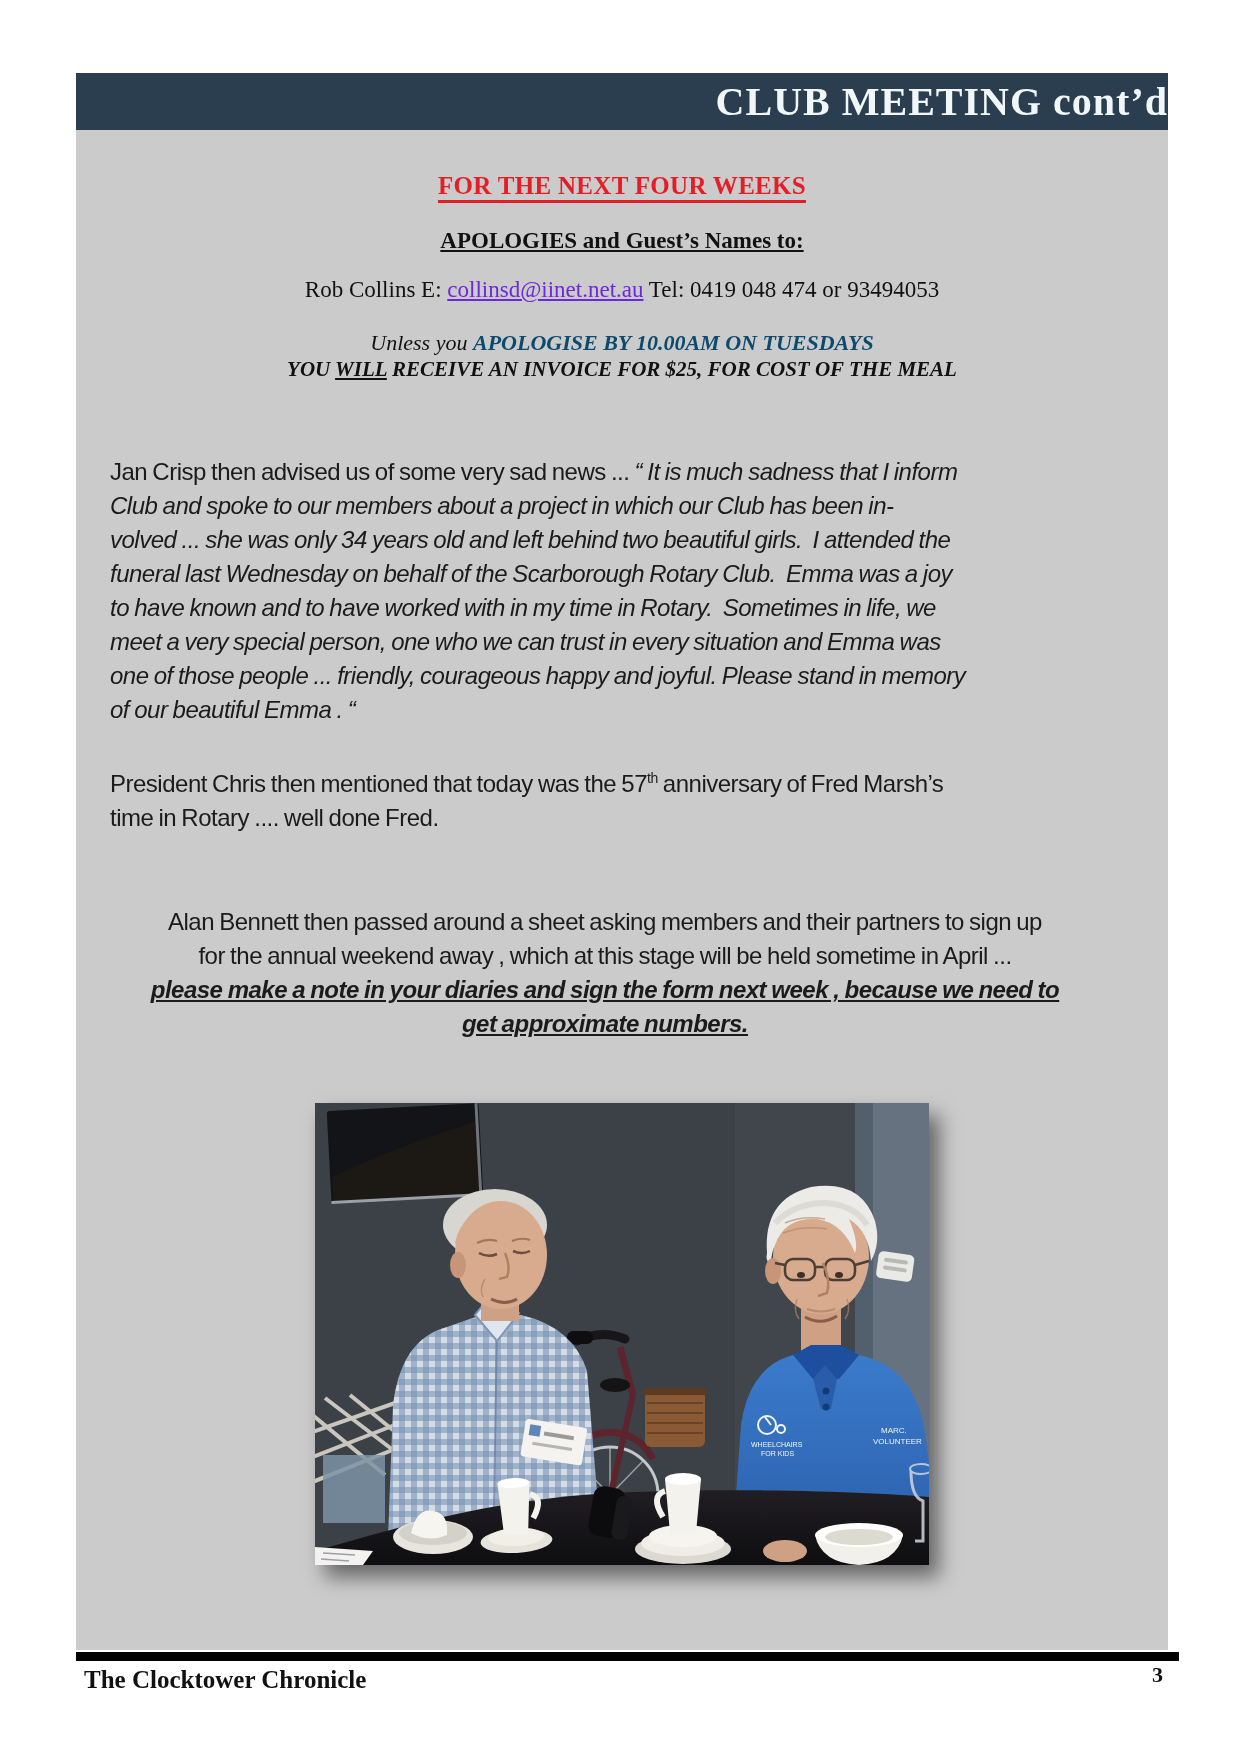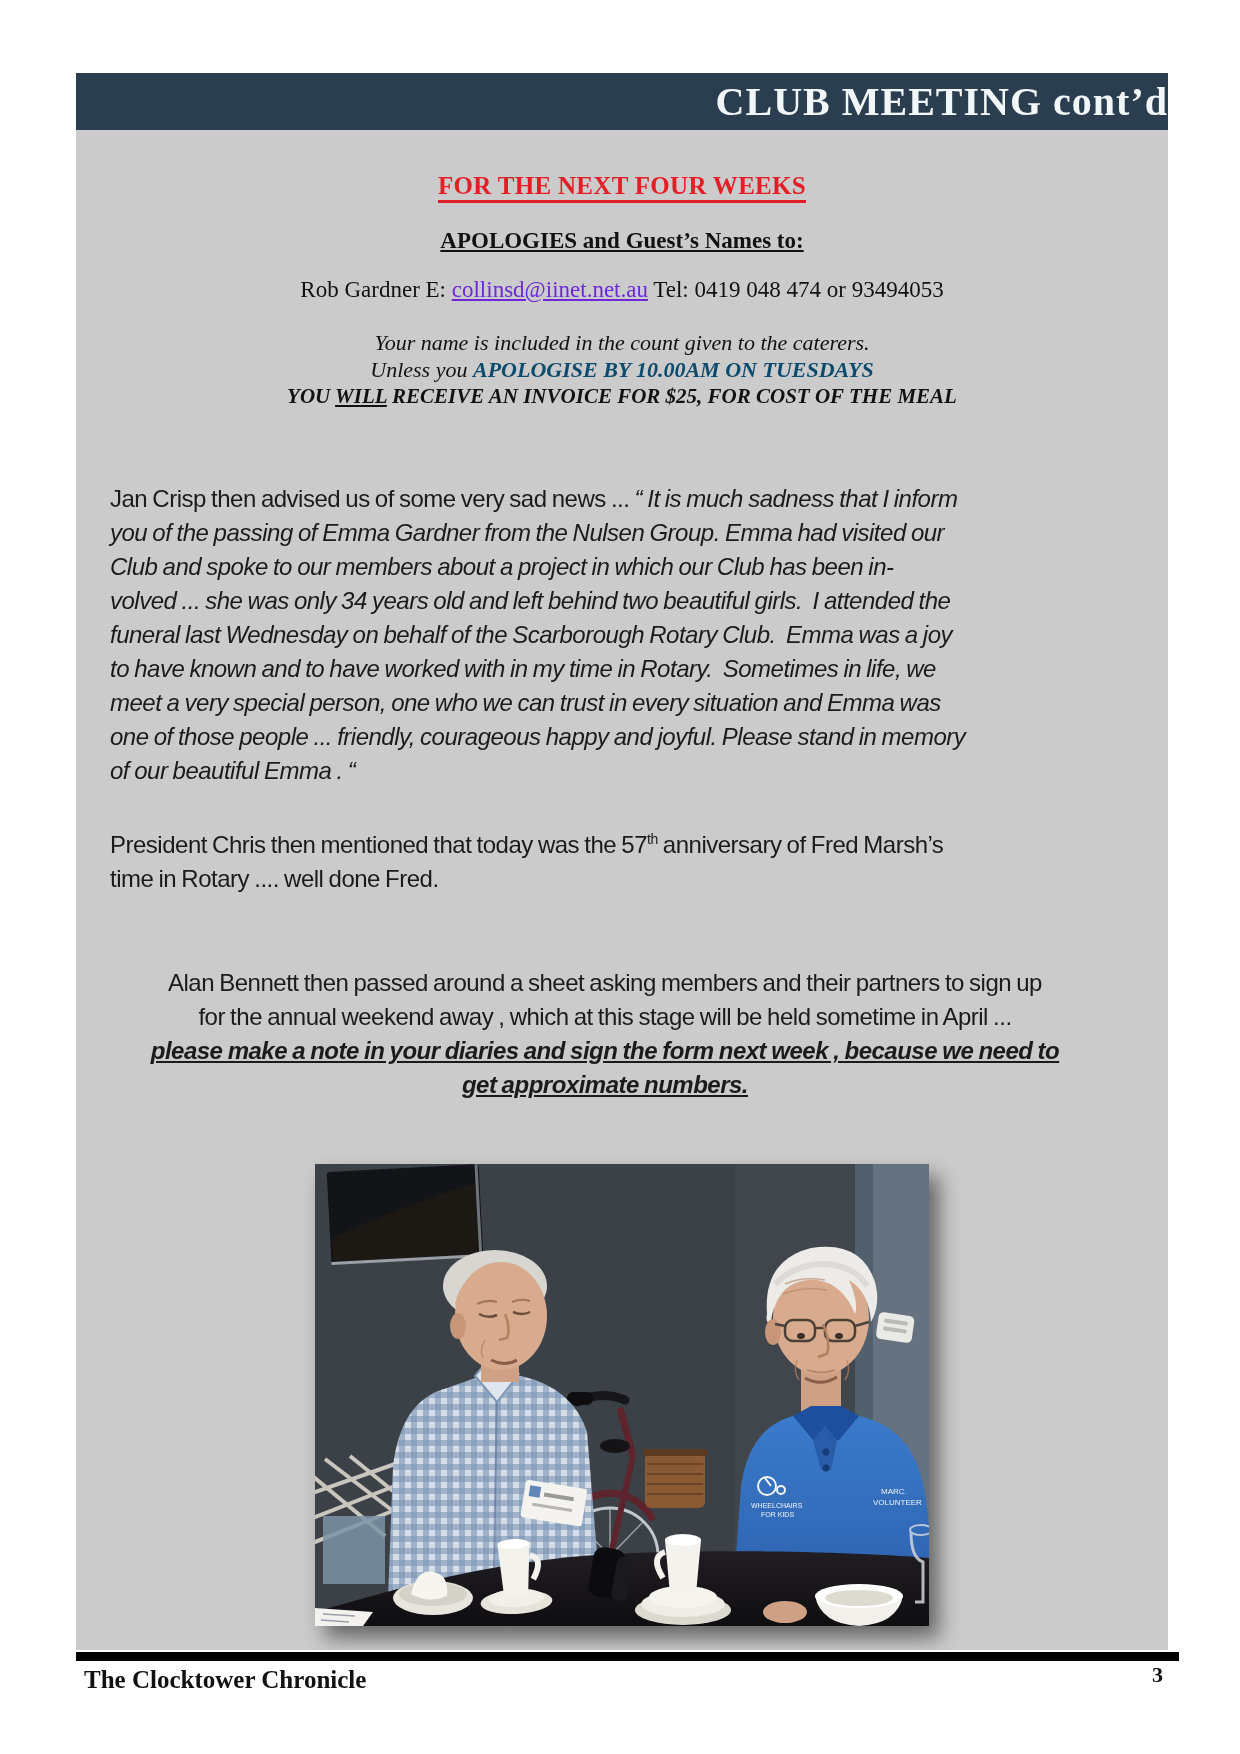--- a/index.html
+++ b/index.html
@@ -84,31 +84,29 @@
   <div class="header-bar">
     <span class="header-title">CLUB MEETING cont’d</span>
   </div>
 
   <div class="center">
     <span class="weeks-heading">FOR THE NEXT FOUR WEEKS</span>
   </div>
 
   <div class="center apologies-heading">APOLOGIES and Guest’s Names to:</div>
 
-  <div class="center contact-line"><span>Rob Gardner E: </span><a class="email-link">collinsd@iinet.net.au</a><span> Tel: 0419 048 474 or 93494053</span></div>
+  <div class="center contact-line"><span>Rob Collins E: </span><a class="email-link">collinsd@iinet.net.au</a><span> Tel: 0419 048 474 or 93494053</span></div>
 
   <div class="center caterers-block">
-    <div>Your name is included in the count given to the caterers.</div>
     <div><span>Unless you </span><span class="red-strong">APOLOGISE BY 10.00AM ON TUESDAYS</span></div>
     <div class="invoice-line"><span>YOU </span><span class="u">WILL</span><span> RECEIVE AN INVOICE FOR $25, FOR COST OF THE MEAL</span></div>
   </div>
 
   <div class="body-text story">
     <div class="line"><span class="lead">Jan Crisp then advised us of some very sad news ... </span><span>“ It is much sadness that I inform</span></div>
-    <div class="line">you of the passing of Emma Gardner from the Nulsen Group. Emma had visited our</div>
     <div class="line">Club and spoke to our members about a project in which our Club has been in-</div>
     <div class="line">volved ... she was only 34 years old and left behind two beautiful girls.  I attended the</div>
     <div class="line">funeral last Wednesday on behalf of the Scarborough Rotary Club.  Emma was a joy</div>
     <div class="line">to have known and to have worked with in my time in Rotary.  Sometimes in life, we</div>
     <div class="line">meet a very special person, one who we can trust in every situation and Emma was</div>
     <div class="line">one of those people ... friendly, courageous happy and joyful. Please stand in memory</div>
     <div class="line">of our beautiful Emma . “</div>
   </div>
 
   <div class="body-text anniv">

